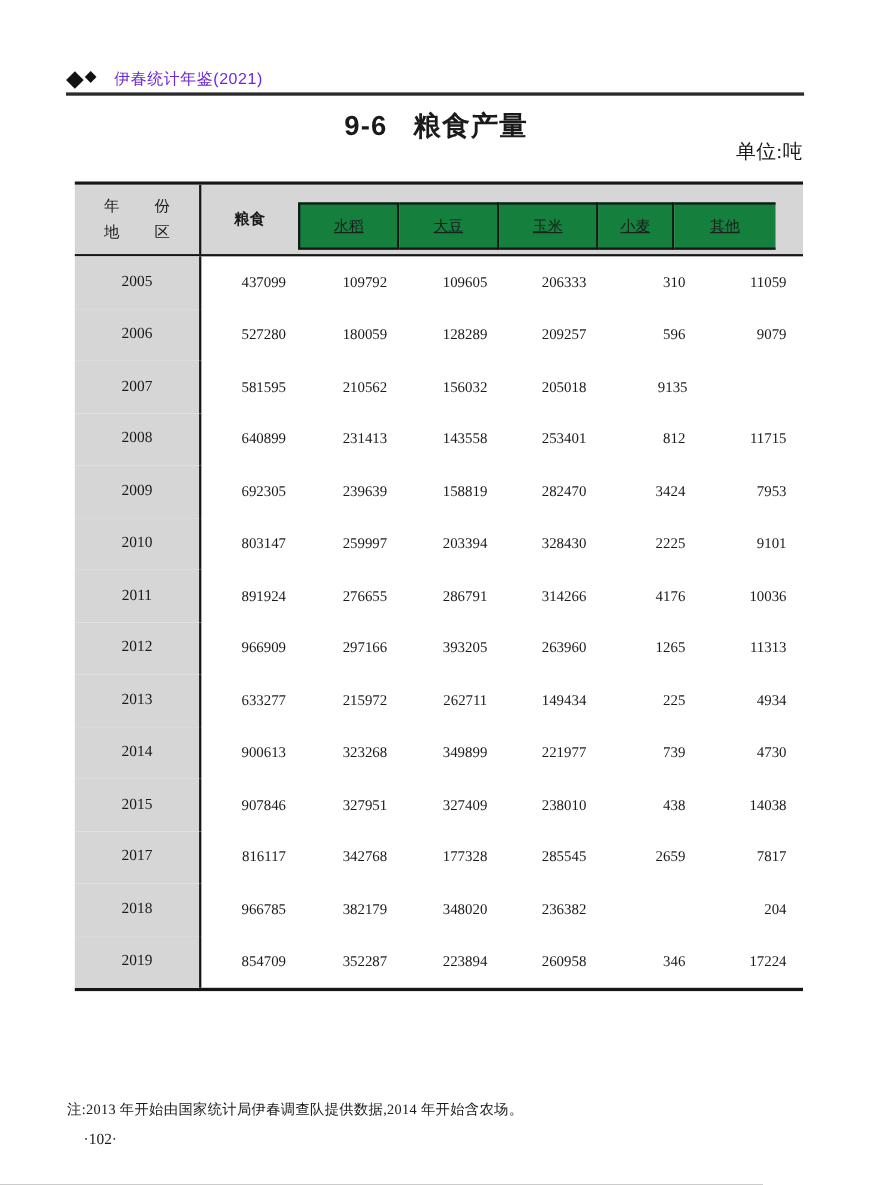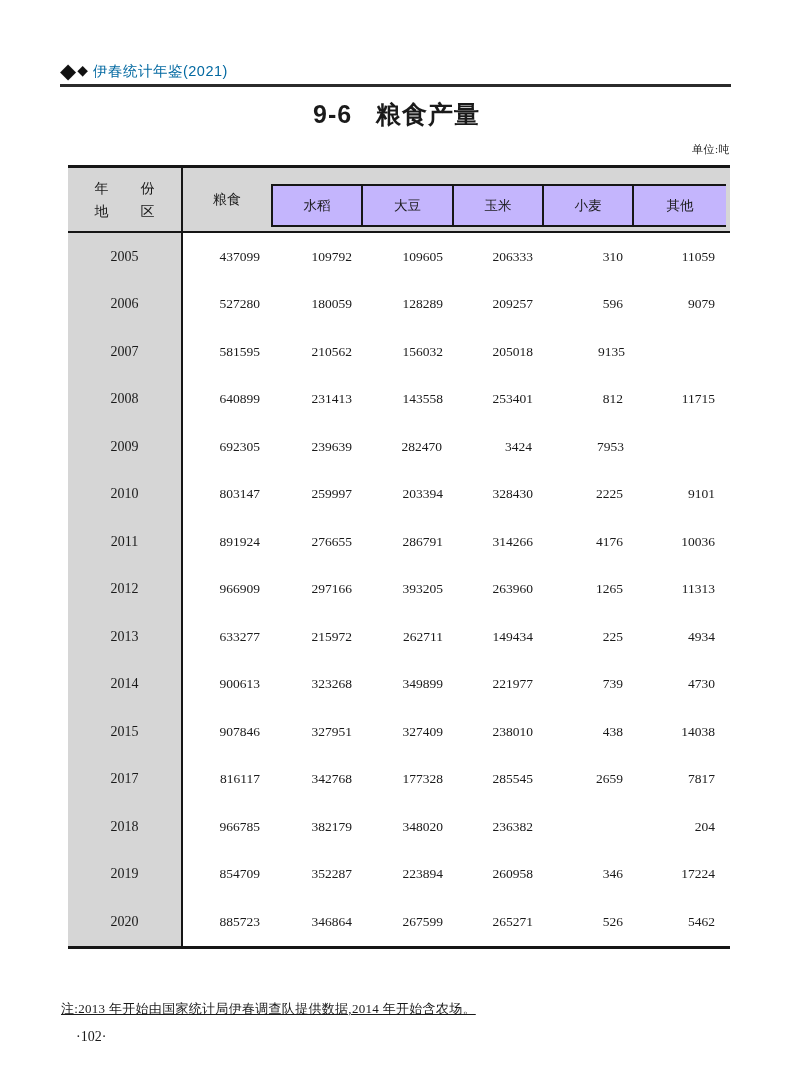--- a/index.html
+++ b/index.html
@@ -14,39 +14,39 @@
   }
   
   .banner{
     position:absolute;left:60px;top:58px;width:671px;height:26px;
     display:flex;align-items:center;
   }
   .diamond{line-height:1;color:#111;}
   .diamond.big{font-size:21px;}
   .diamond.small{font-size:14px;margin-left:1px;}
   .banner-title{
-    margin-left:5px;
+    margin-left:16px;
     font-family:"Liberation Sans","DejaVu Sans",sans-serif;
-    font-size:14.5px;color:#0369a1;letter-spacing:.5px;
+    font-size:14.5px;color:#6d28d9;letter-spacing:.5px;
   }
   .banner-rule{
     position:absolute;left:60px;top:84px;width:671px;height:0;
     border-top:3px solid #2b2b2b;
   }
   
   .doc-title{
     position:absolute;left:0;top:98px;width:793px;
     text-align:center;
     font-family:"Liberation Sans","DejaVu Sans",sans-serif;
     font-weight:bold;font-size:25px;letter-spacing:1px;
     white-space:pre;
   }
   .unit{
-    position:absolute;top:142px;right:63px;
-    font-size:11px;letter-spacing:.5px;
+    position:absolute;top:126px;right:63px;
+    font-size:18px;letter-spacing:.5px;
   }
   
   .tbl{
     position:absolute;left:68px;top:165px;width:662px;
     border-top:3px solid #161616;
     border-bottom:3px solid #161616;
   }
   .thead{
     display:flex;height:63px;background:#d6d6d6;
     border-bottom:2.5px solid #161616;
@@ -57,37 +57,39 @@
     display:flex;flex-direction:column;justify-content:center;align-items:center;
     font-size:14px;
   }
   .corner .cline{
     width:60px;display:flex;justify-content:space-between;line-height:23px;
   }
   .grain-col{
     width:88px;flex:0 0 88px;
     display:flex;align-items:center;justify-content:center;
     font-size:14px;
+    font-weight:bold;
   }
   .subcols{
     flex:1;display:flex;
     padding-top:16px;padding-bottom:4px;box-sizing:border-box;
   }
   .subcol{
-    box-sizing:border-box;background:#c4b5fd;
+    box-sizing:border-box;background:#15803d;
     border:2px solid #161616;border-left:none;
     display:flex;align-items:center;justify-content:center;
     font-size:13.5px;
+    text-decoration:underline;
   }
   .subcol:first-child{border-left:2px solid #161616;}
   .subcol:last-child{border-right:none;}
   .subcol:nth-child(1){width:92px;}
   .subcol:nth-child(2){width:91px;}
   .subcol:nth-child(3){width:90px;}
-  .subcol:nth-child(4){width:90px;}
+  .subcol:nth-child(4){width:69px;}
   .subcol:nth-child(5){width:92px;}
   .tbody{}
   .trow{display:flex;height:47.5px;}
   .ycell{
     width:115px;flex:0 0 115px;box-sizing:border-box;
     background:#d6d6d6;border-right:2.5px solid #161616;
     display:flex;align-items:center;justify-content:center;
     font-size:14px;
   }
   .dcell{
@@ -97,21 +99,21 @@
   }
   .dcell.c0{width:88px;}
   .dcell.c1{width:92px;}
   .dcell.c2{width:91px;}
   .dcell.c3{width:90px;}
   .dcell.c4{width:90px;}
   .dcell.c5{width:92px;}
   
   .footnote{
     position:absolute;left:61px;top:1000px;width:680px;
-    font-size:13px;letter-spacing:.3px;text-decoration:underline;
+    font-size:13px;letter-spacing:.3px;
   }
   .pageno{
     position:absolute;left:76px;top:1029px;
     font-size:14px;
   }
 </style>
 </head>
 <body>
 
 <div class="page">
@@ -181,20 +183,21 @@
           <div class="dcell c1">231413</div>
           <div class="dcell c2">143558</div>
           <div class="dcell c3">253401</div>
           <div class="dcell c4">812</div>
           <div class="dcell c5">11715</div>
         </div>
         <div class="trow">
           <div class="ycell">2009</div>
           <div class="dcell c0">692305</div>
           <div class="dcell c1">239639</div>
+          <div class="dcell c2">158819</div>
           <div class="dcell c3">282470</div>
           <div class="dcell c4">3424</div>
           <div class="dcell c5">7953</div>
         </div>
         <div class="trow">
           <div class="ycell">2010</div>
           <div class="dcell c0">803147</div>
           <div class="dcell c1">259997</div>
           <div class="dcell c2">203394</div>
           <div class="dcell c3">328430</div>
@@ -266,28 +269,19 @@
         </div>
         <div class="trow">
           <div class="ycell">2019</div>
           <div class="dcell c0">854709</div>
           <div class="dcell c1">352287</div>
           <div class="dcell c2">223894</div>
           <div class="dcell c3">260958</div>
           <div class="dcell c4">346</div>
           <div class="dcell c5">17224</div>
         </div>
-        <div class="trow">
-          <div class="ycell">2020</div>
-          <div class="dcell c0">885723</div>
-          <div class="dcell c1">346864</div>
-          <div class="dcell c2">267599</div>
-          <div class="dcell c3">265271</div>
-          <div class="dcell c4">526</div>
-          <div class="dcell c5">5462</div>
-        </div>
       </div>
   </div>
 
   <div class="footnote">注:2013 年开始由国家统计局伊春调查队提供数据,2014 年开始含农场。</div>
   <div class="pageno">·102·</div>
 
 </div>
 
 </body></html>

